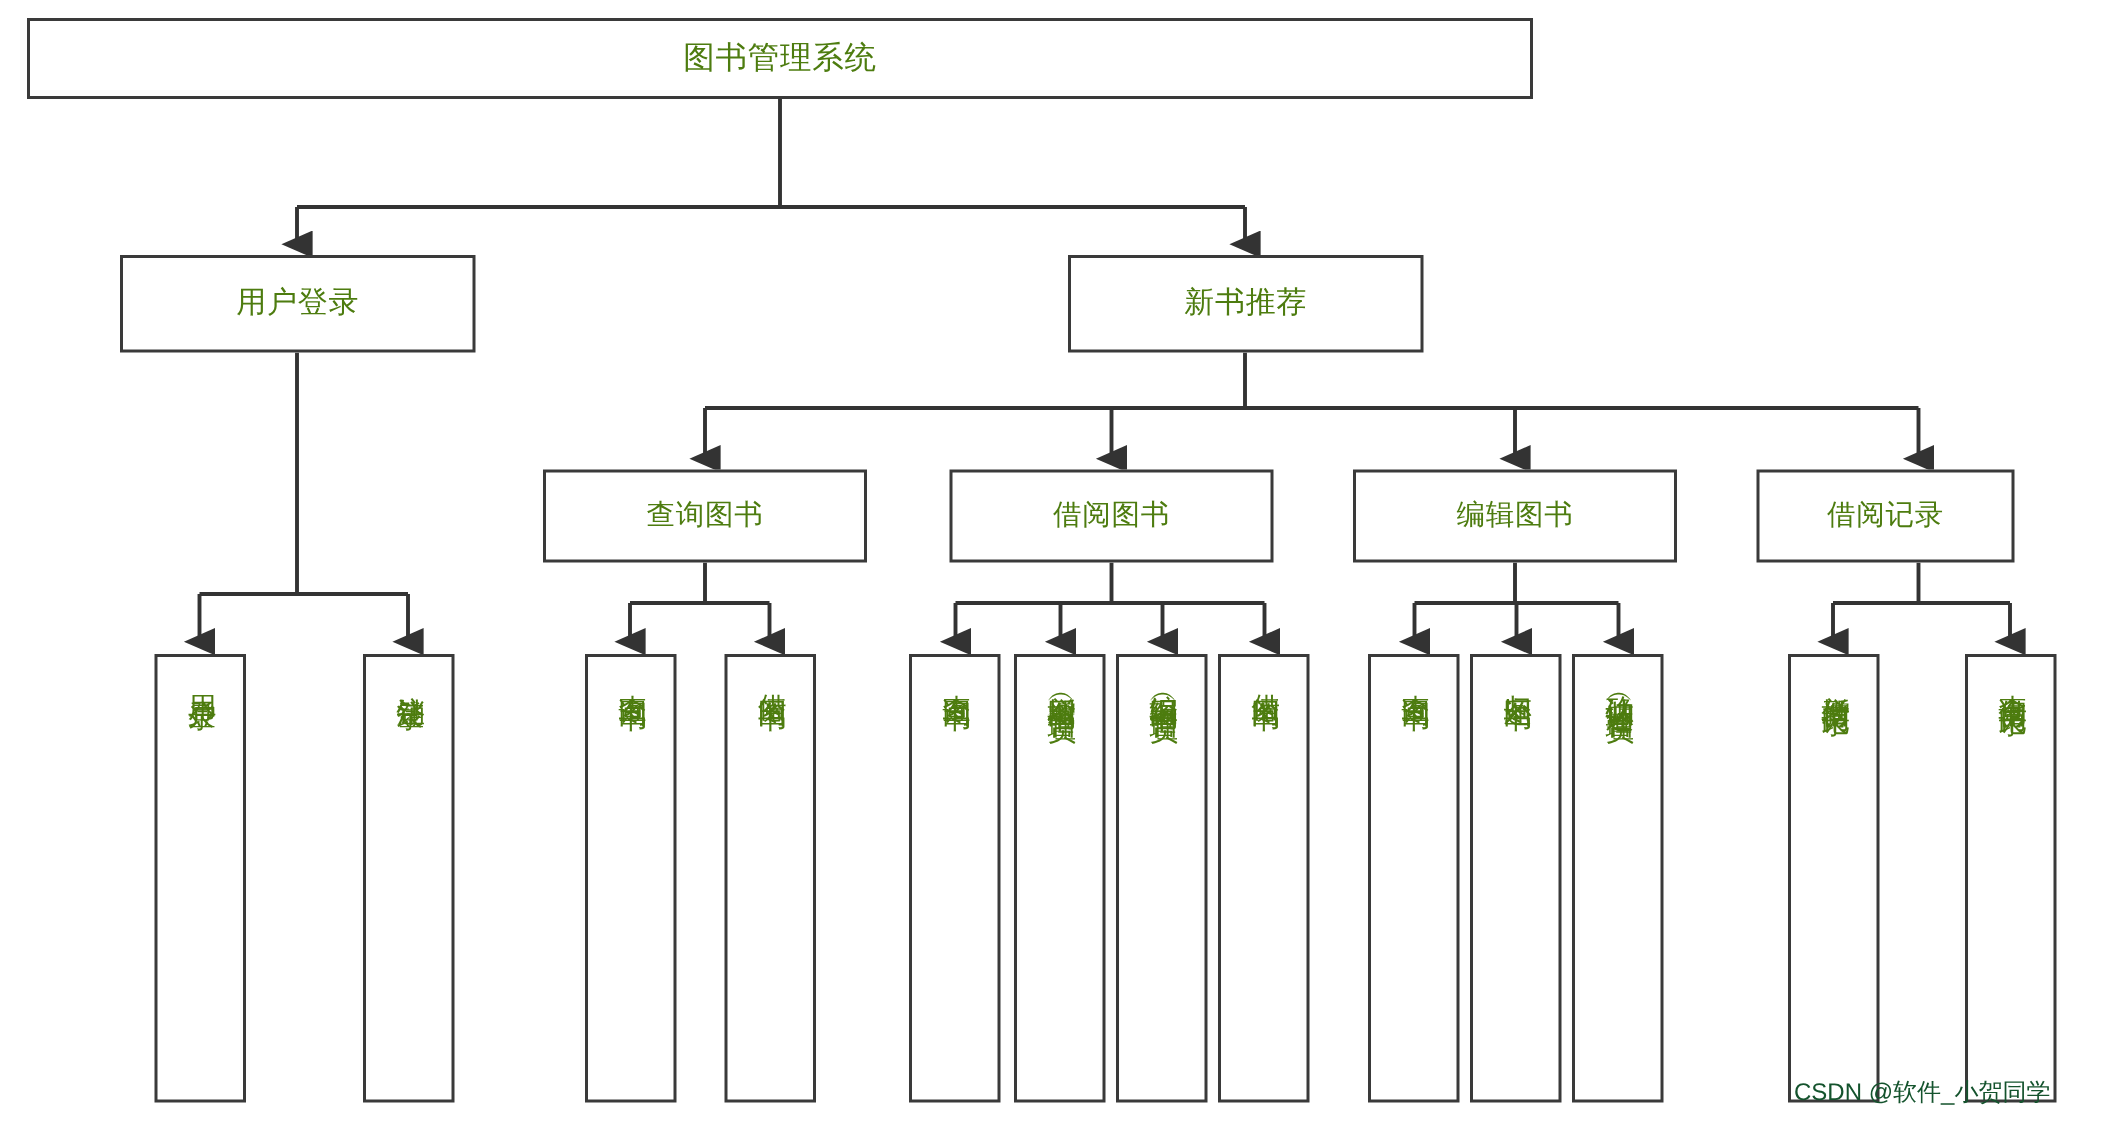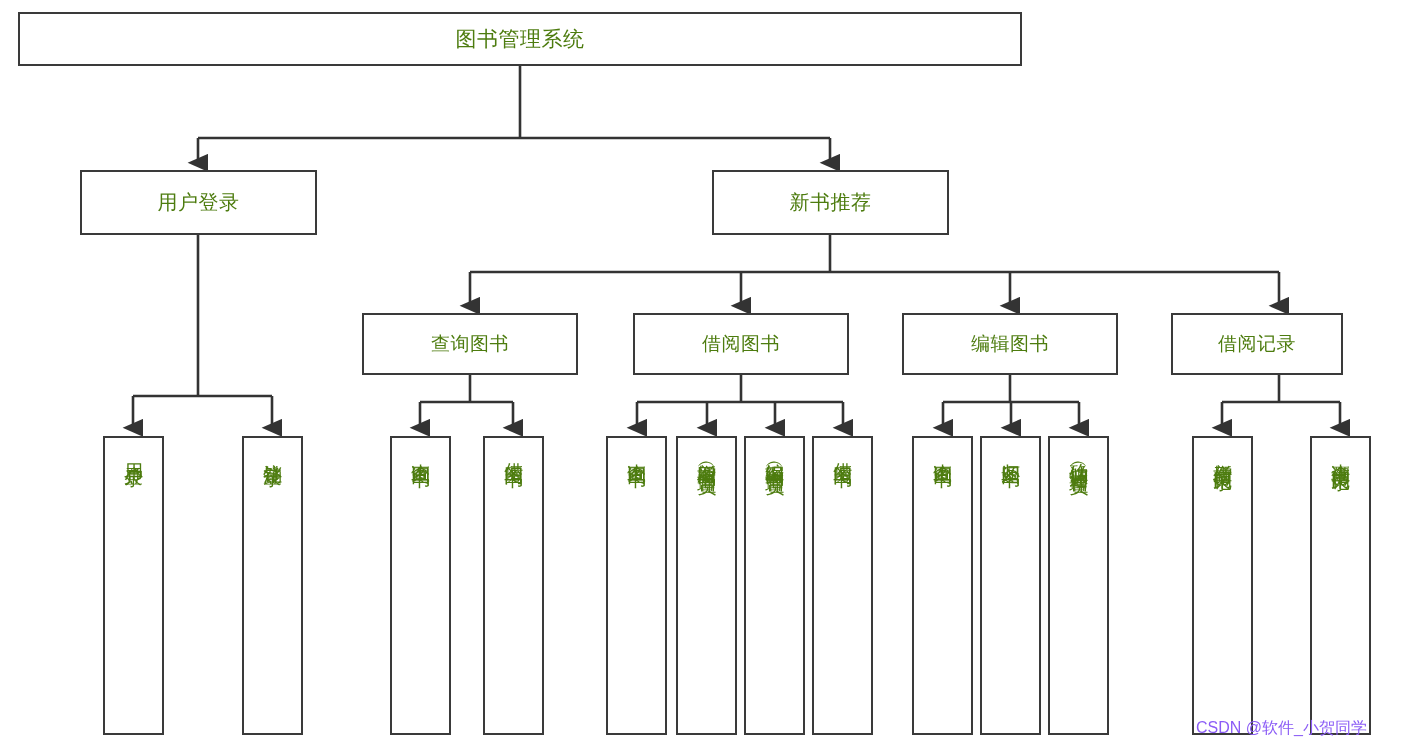--- a/index.html
+++ b/index.html
@@ -56,21 +56,21 @@
     line-height: 1.08;
     letter-spacing: 2px;
     white-space: nowrap;
   }
   #node-root .label { font-size: 21px; }
   .lvl1 .label { font-size: 20px; }
   .lvl2 .label { font-size: 19px; }
   .leaf .label { font-size: 19px; }
   .watermark {
     position: absolute;
-    color: #8b5cf6;
+    color: #14532d;
     font-size: 16px;
     white-space: nowrap;
     z-index: 3;
   }
 </style>
 </head>
 <body>
 
 <div id="canvas">
 

